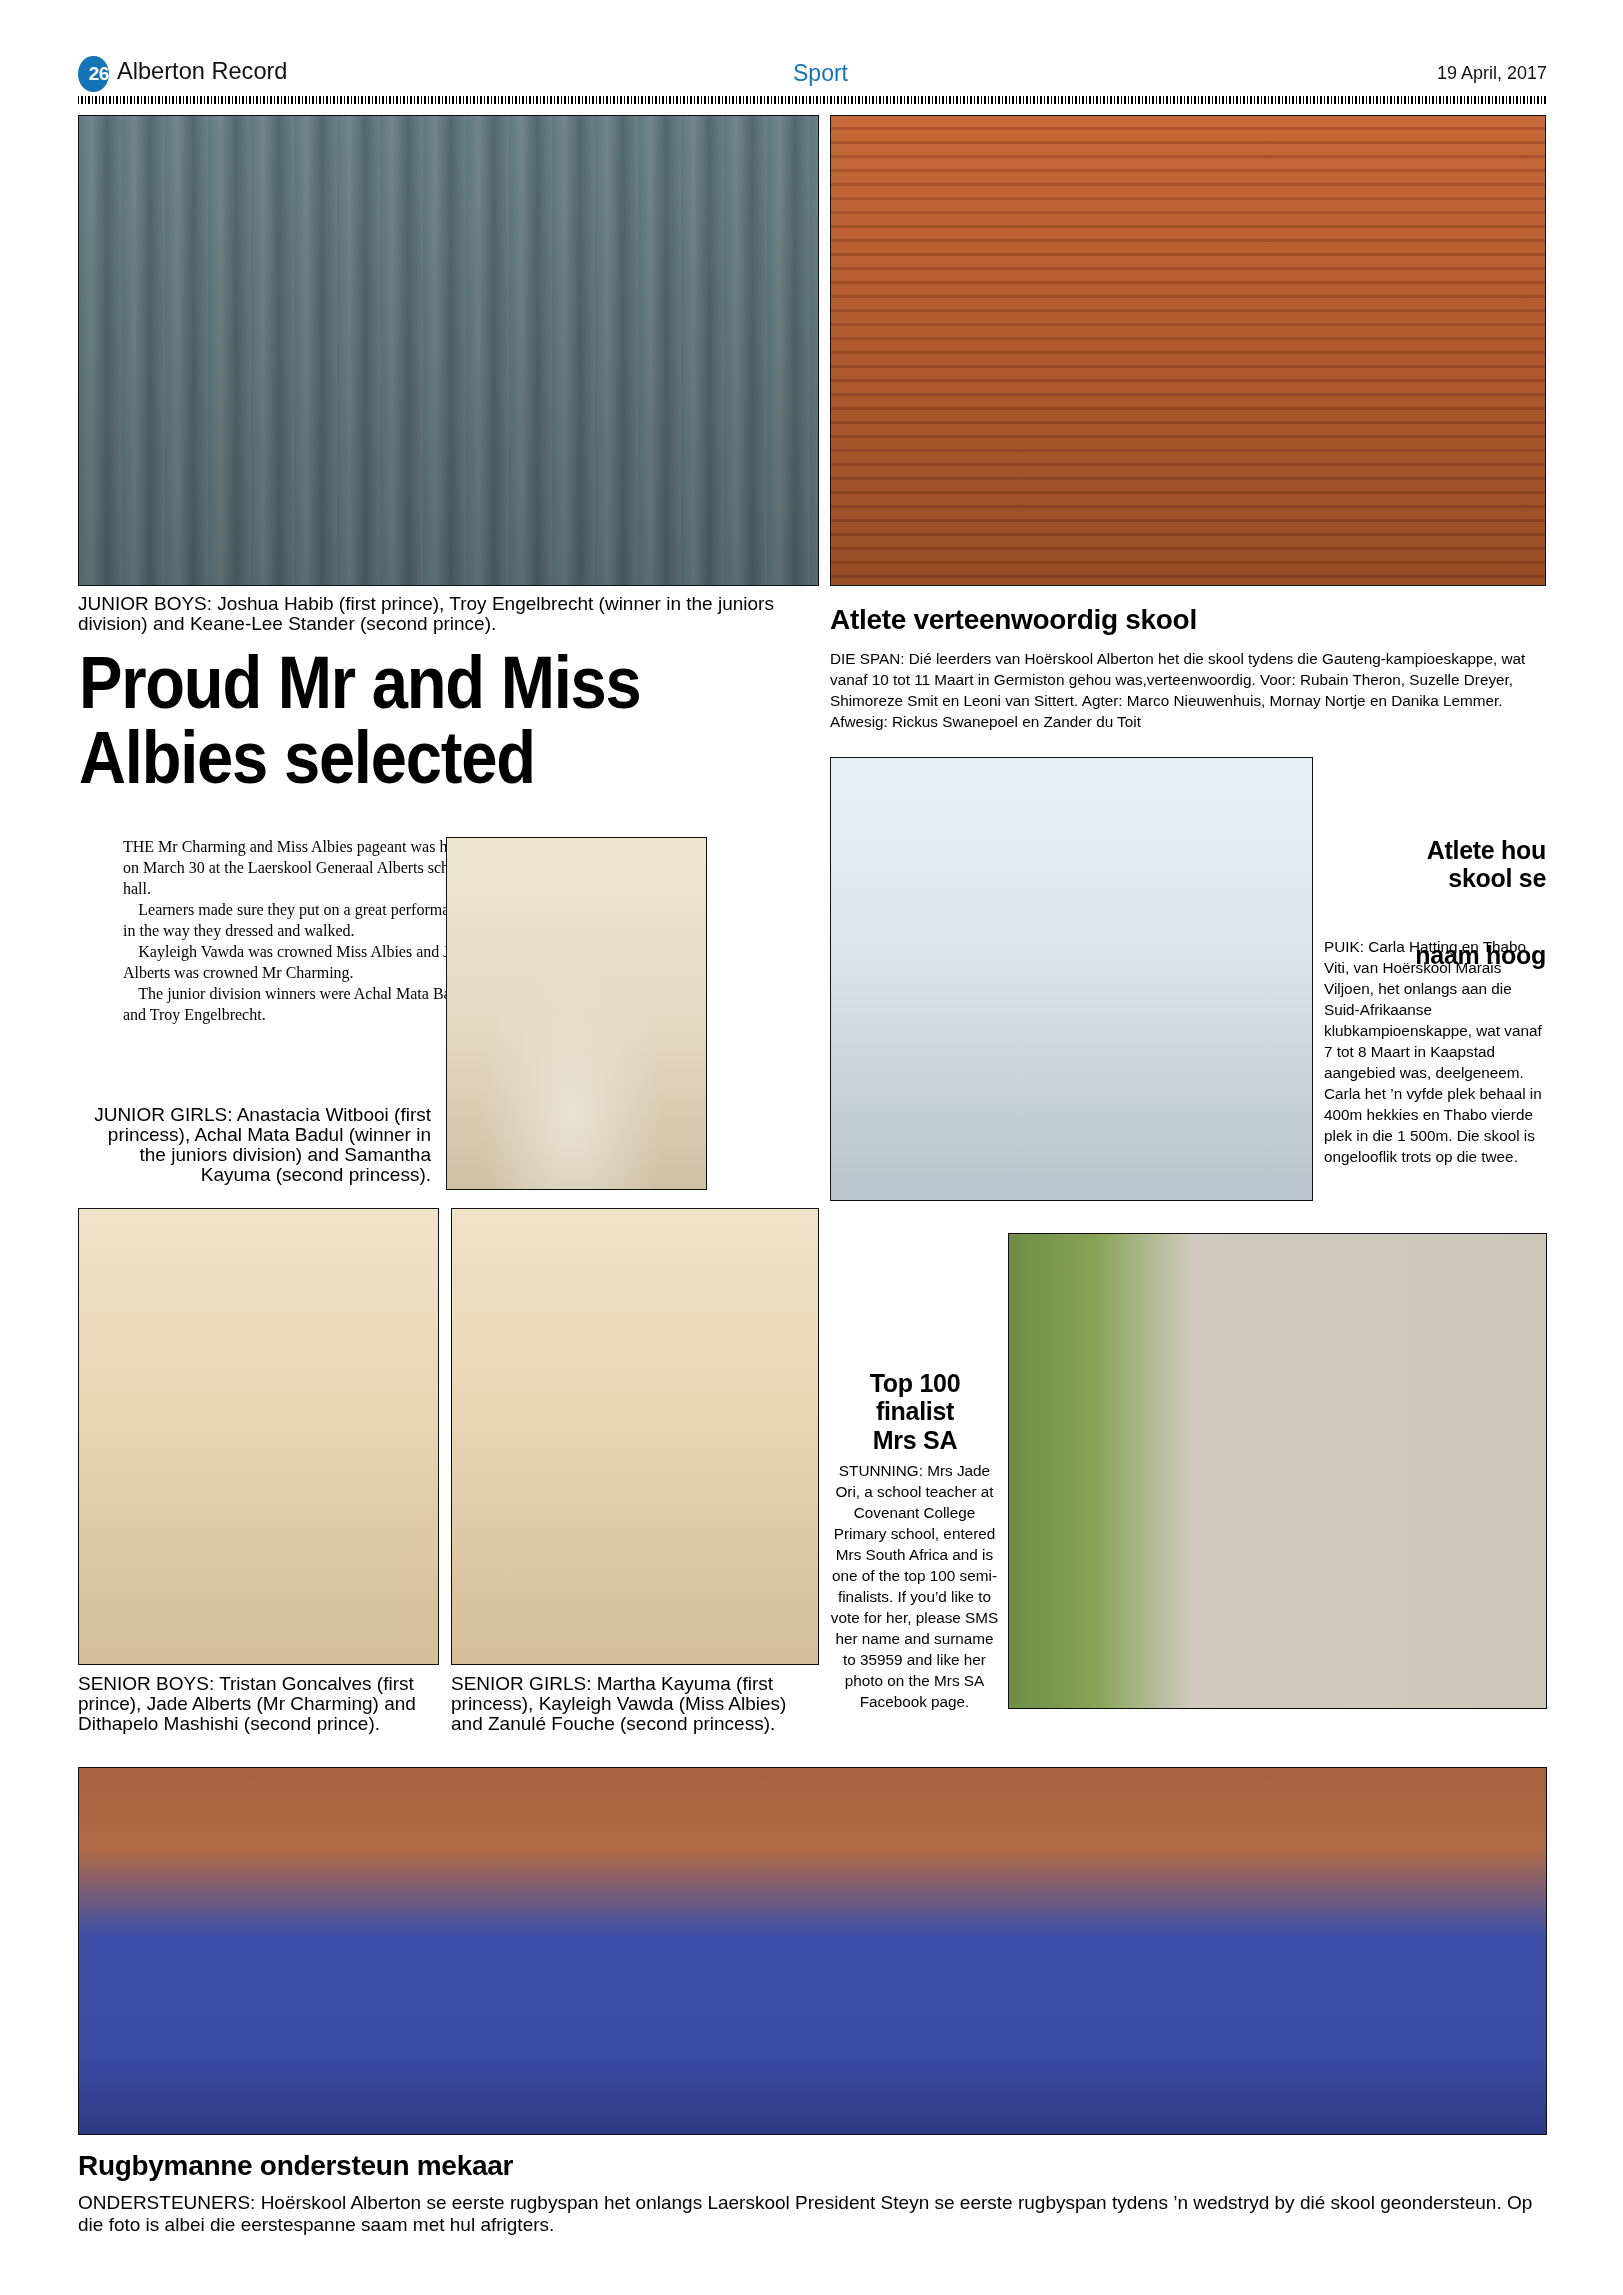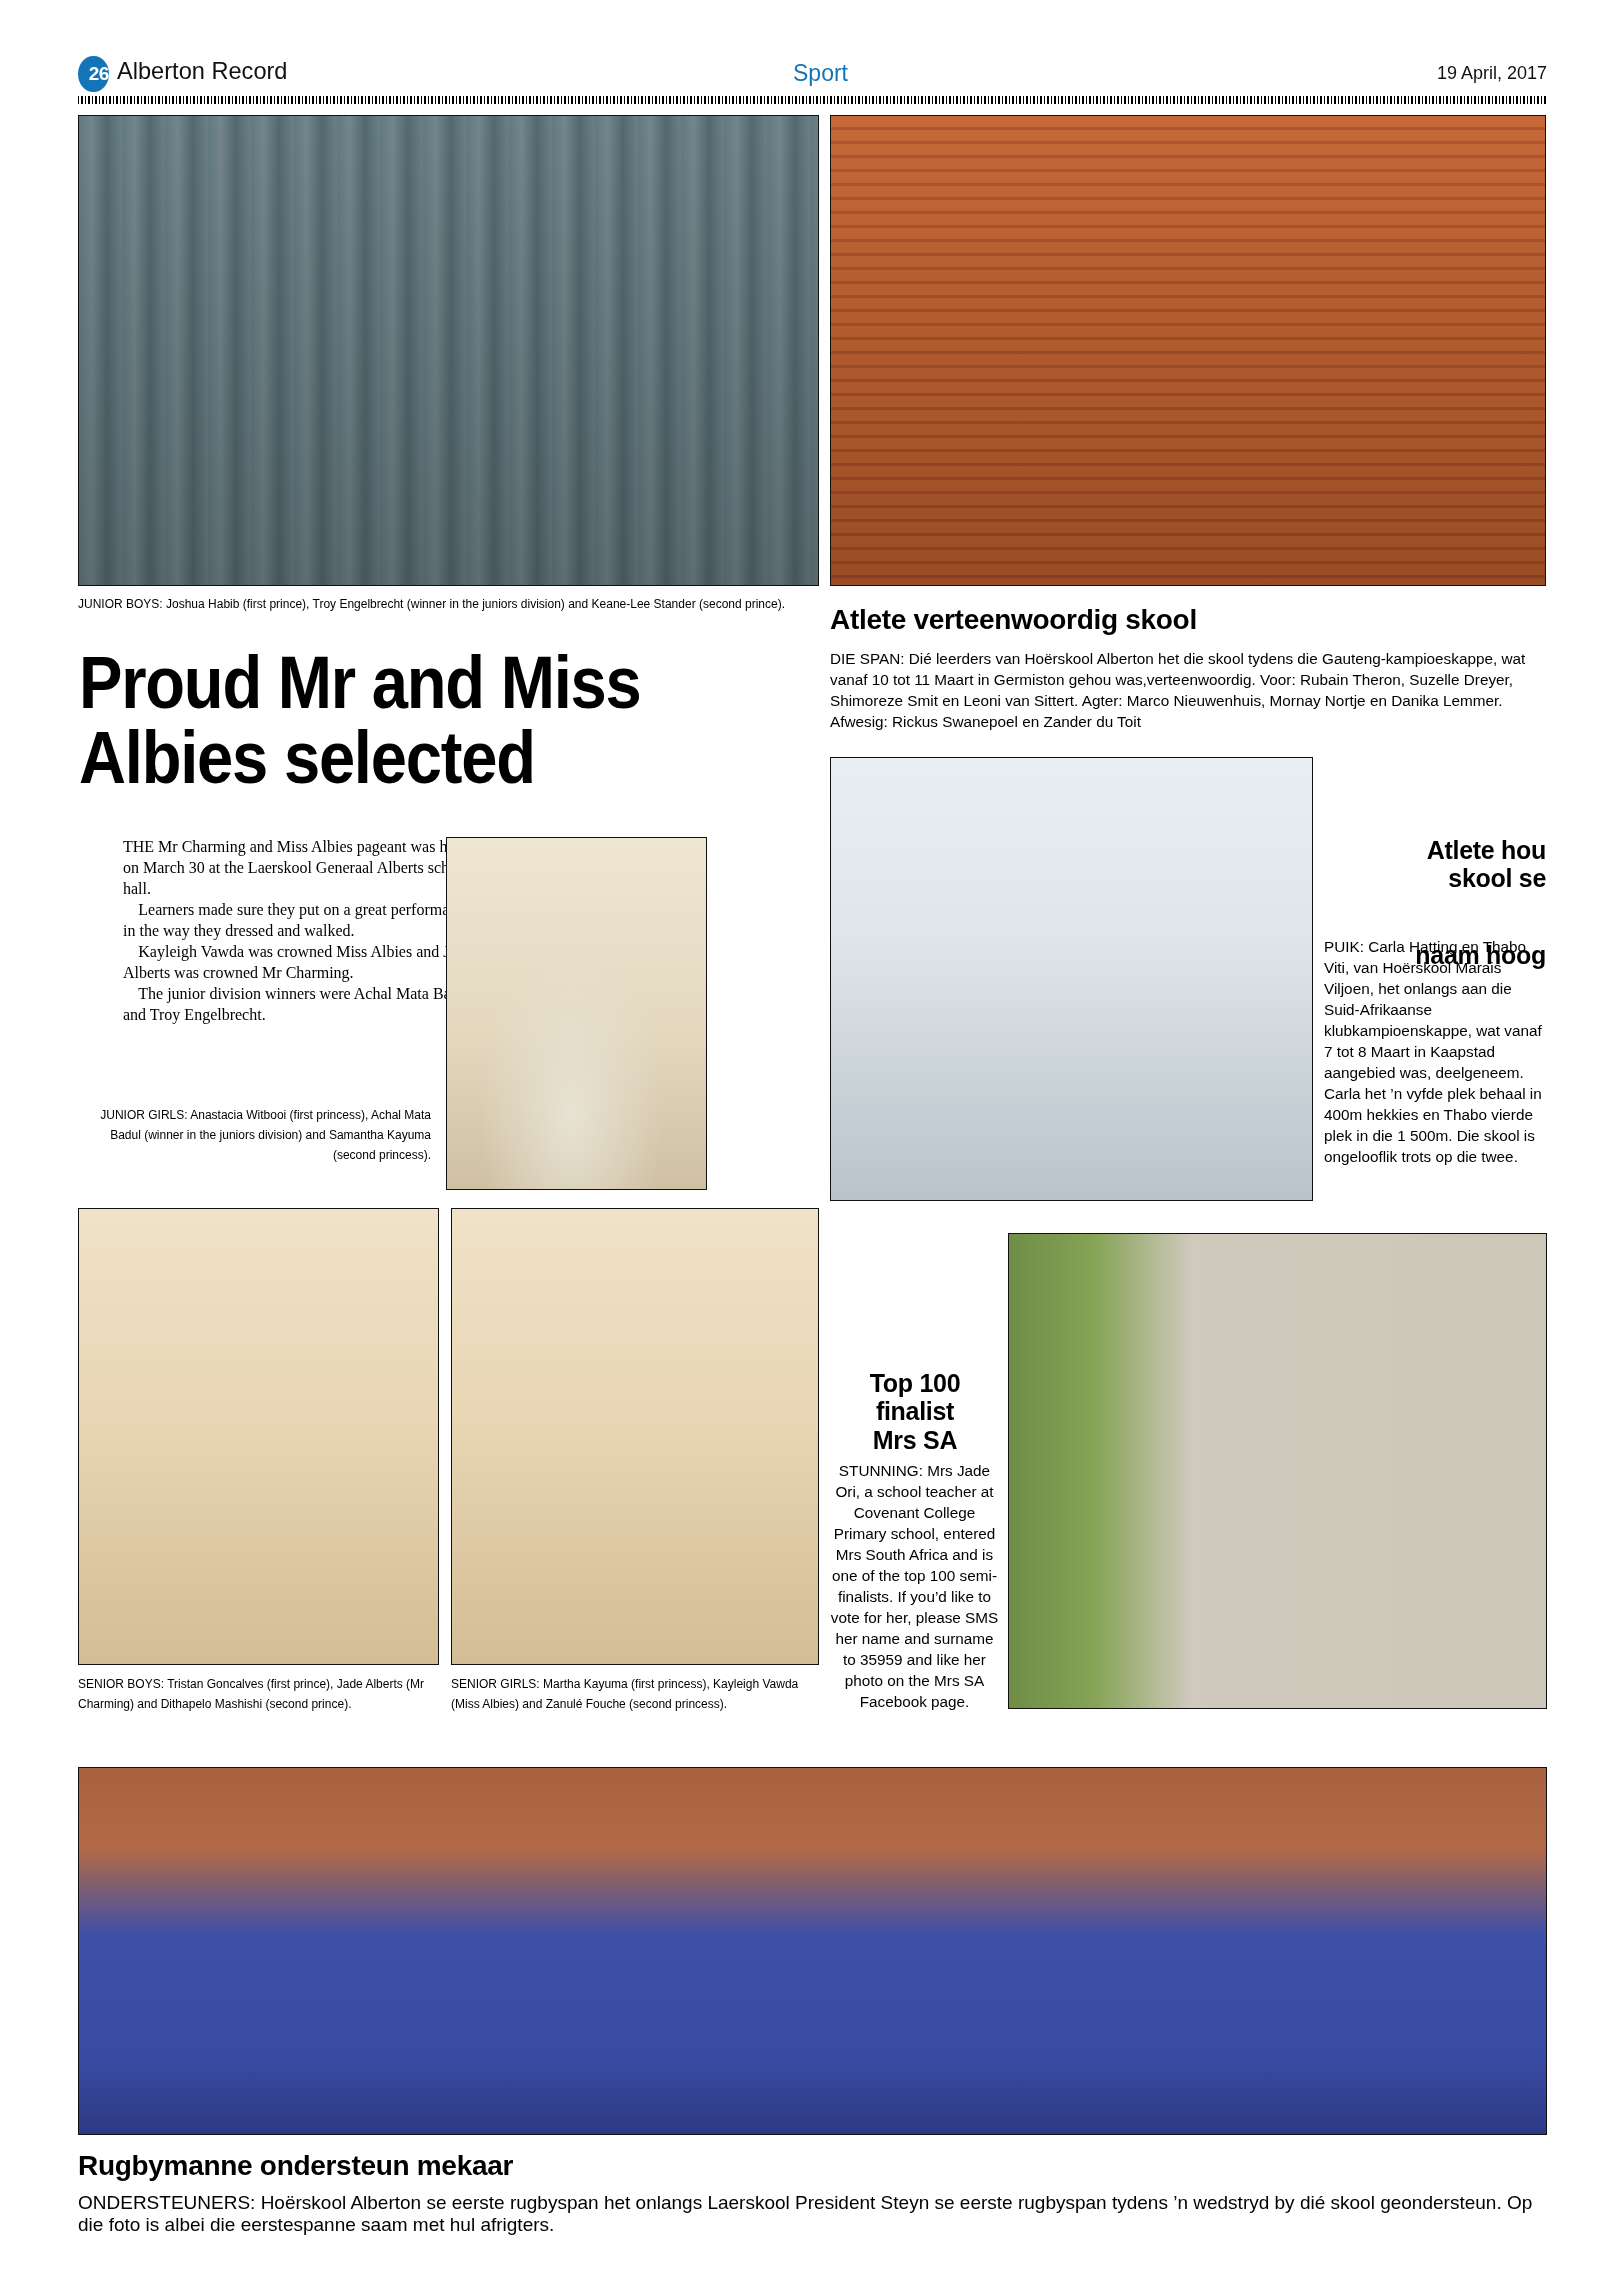--- a/index.html
+++ b/index.html
@@ -139,21 +139,21 @@
         #a9603f 0%, #b26a46 22%, #3d4fa8 46%, #3a4ba3 78%, #2d3a84 100%),
       repeating-linear-gradient(to right,
         rgba(255,255,255,.05) 0px, rgba(255,255,255,.05) 15.3px,
         rgba(0,0,0,.05) 15.3px, rgba(0,0,0,.05) 32px);
   }
 
   
   .caption {
     position: absolute;
     font-family: "Liberation Sans", sans-serif;
-    font-size: 12px;
+    font-size: 19px;
     line-height: 20px;
     color: #000;
   }
   .caption.right { text-align: right; }
 
   .headline-huge {
     position: absolute;
     font-family: "Liberation Sans", sans-serif;
     font-weight: bold;
     color: #000;

